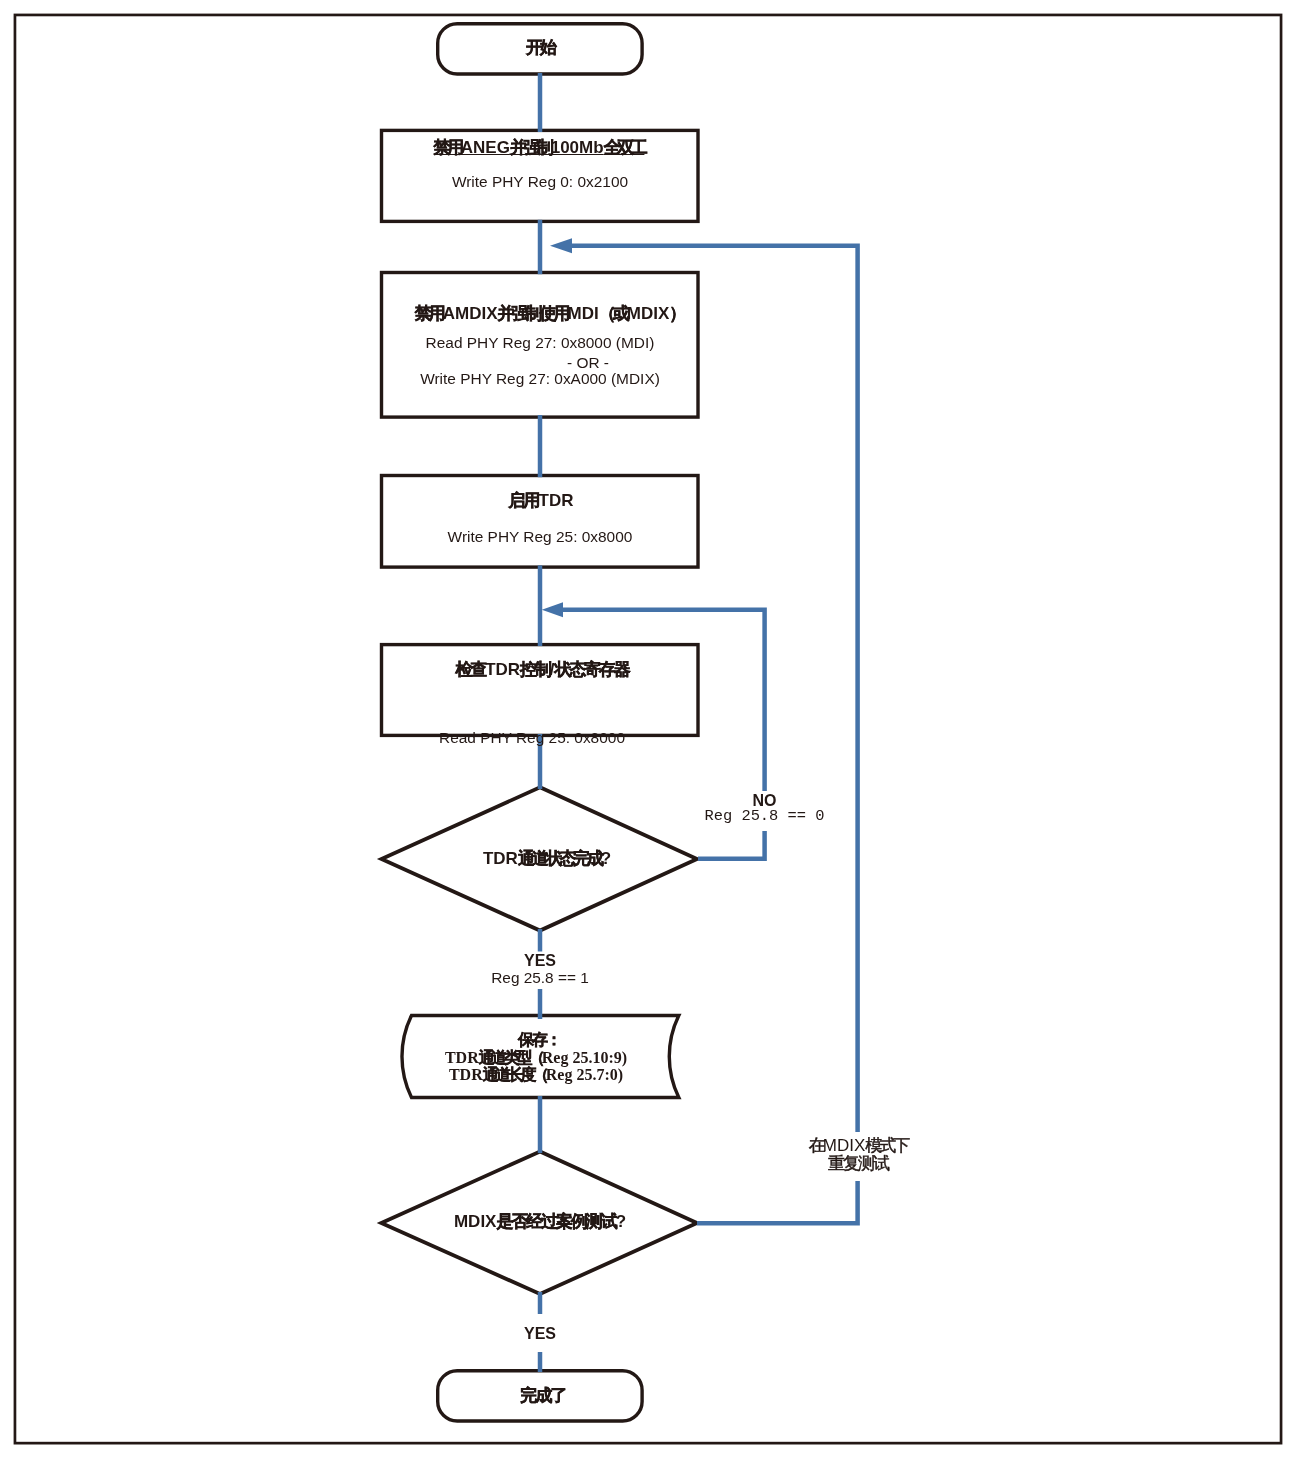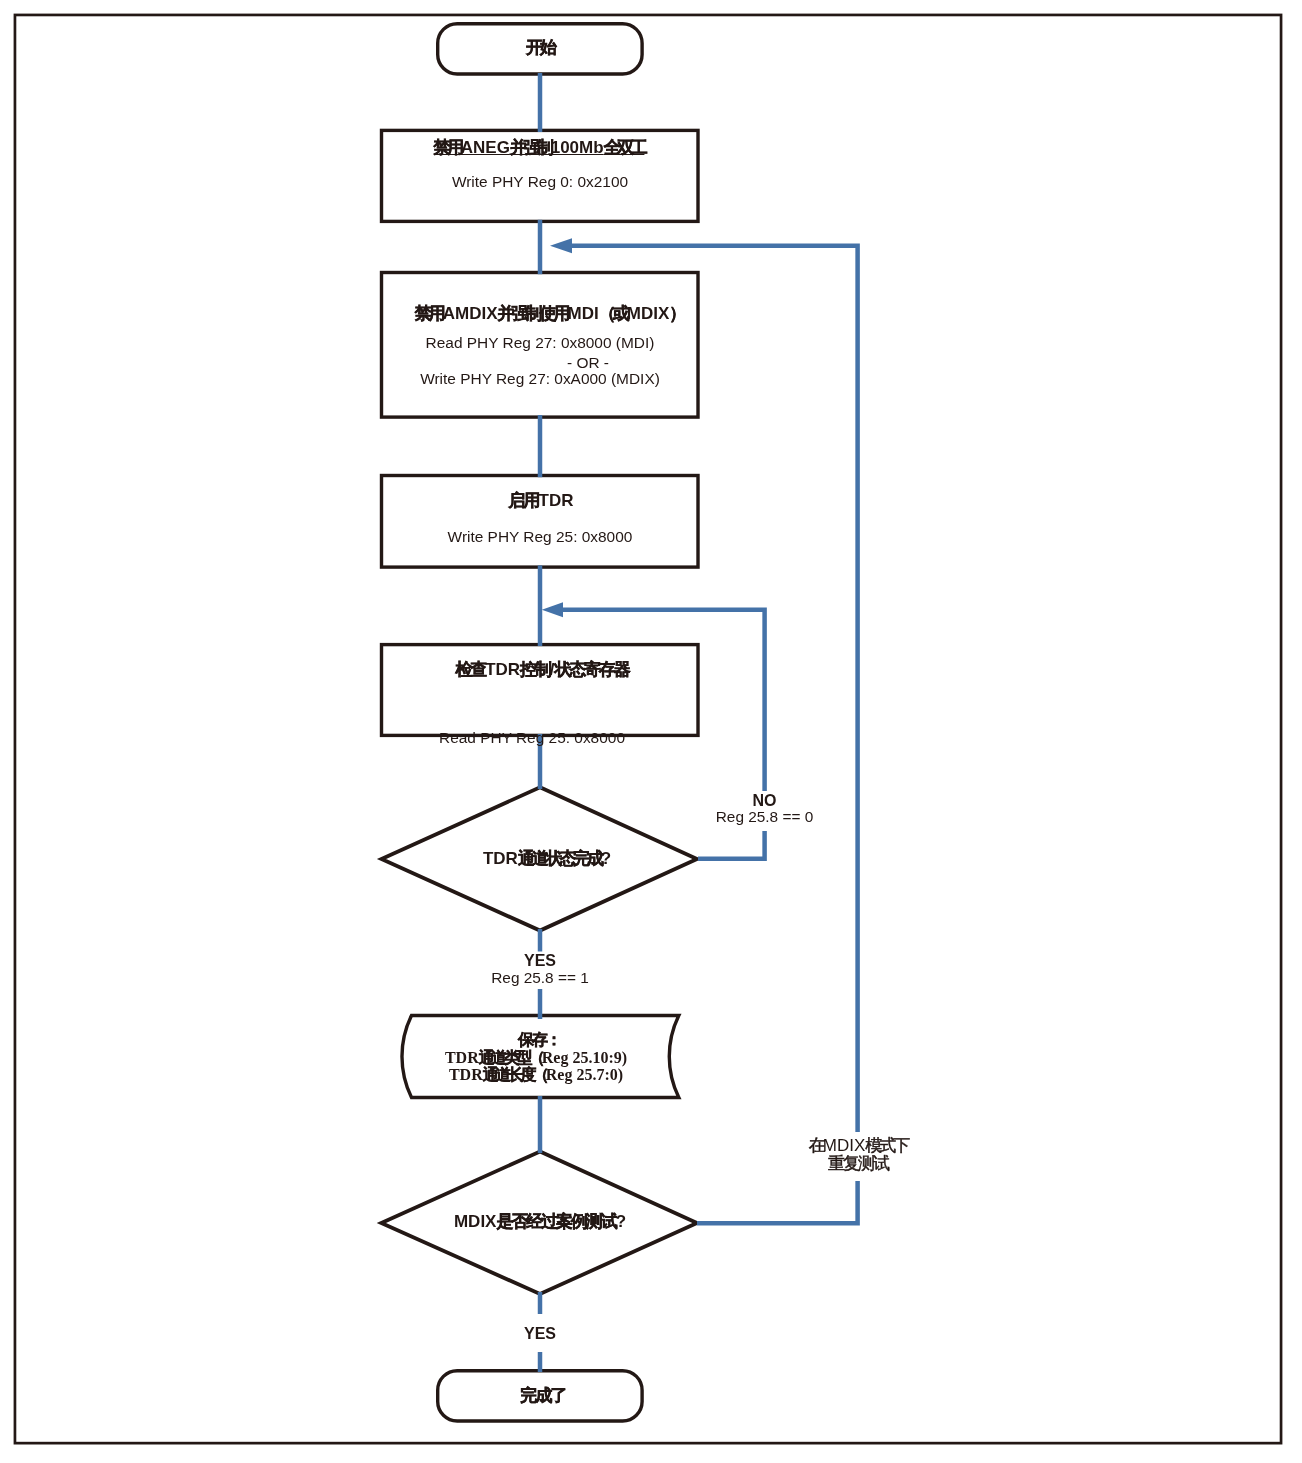--- a/index.html
+++ b/index.html
@@ -77,21 +77,21 @@
 
   <div class="lbl title cjk serif" style="left:399px;top:1032px;width:280px;--ls:-2px;"><span class="cjkrun">保存：</span></div>
   <div class="lbl title cjk serif" style="left:396px;top:1050px;width:280px;--ls:-3.4px;"><span>TDR</span><span class="cjkrun">通道类型（</span><span>Reg 25.10:9)</span></div>
   <div class="lbl title cjk serif" style="left:396px;top:1067px;width:280px;--ls:-3.4px;"><span>TDR</span><span class="cjkrun">通道长度（</span><span>Reg 25.7:0)</span></div>
 
   <div class="lbl title cjk" style="left:380px;top:1213px;width:320px;--ls:-2.1px;"><span>MDIX</span><span class="cjkrun">是否经过案例测试</span><span>?</span></div>
 
   <div class="lbl title cjk" style="left:439px;top:1387px;width:208px;--ls:-1.8px;"><span class="cjkrun">完成了</span></div>
 
   <div class="lbl edge eb" style="left:684px;top:792px;width:161px;">NO</div>
-  <div class="lbl edge" style="left:684px;top:808px;width:161px;">Reg 25.8 == 0</div>
+  <div class="lbl edge" style="left:684px;top:808px;width:161px;font-family:Liberation Mono, monospace;">Reg 25.8 == 0</div>
 
   <div class="lbl edge eb" style="left:460px;top:952px;width:160px;">YES</div>
   <div class="lbl edge" style="left:460px;top:969px;width:160px;">Reg 25.8 == 1</div>
 
   <div class="lbl cjk rep" style="left:778px;top:1137px;width:160px;"><span class="cjkrun">在</span><span>MDIX</span><span class="cjkrun">模式下</span></div>
   <div class="lbl cjk rep" style="left:778px;top:1155px;width:160px;--ls:-2px;"><span class="cjkrun">重复测试</span></div>
 
   <div class="lbl edge eb" style="left:460px;top:1325px;width:160px;">YES</div>
 </div>
 

